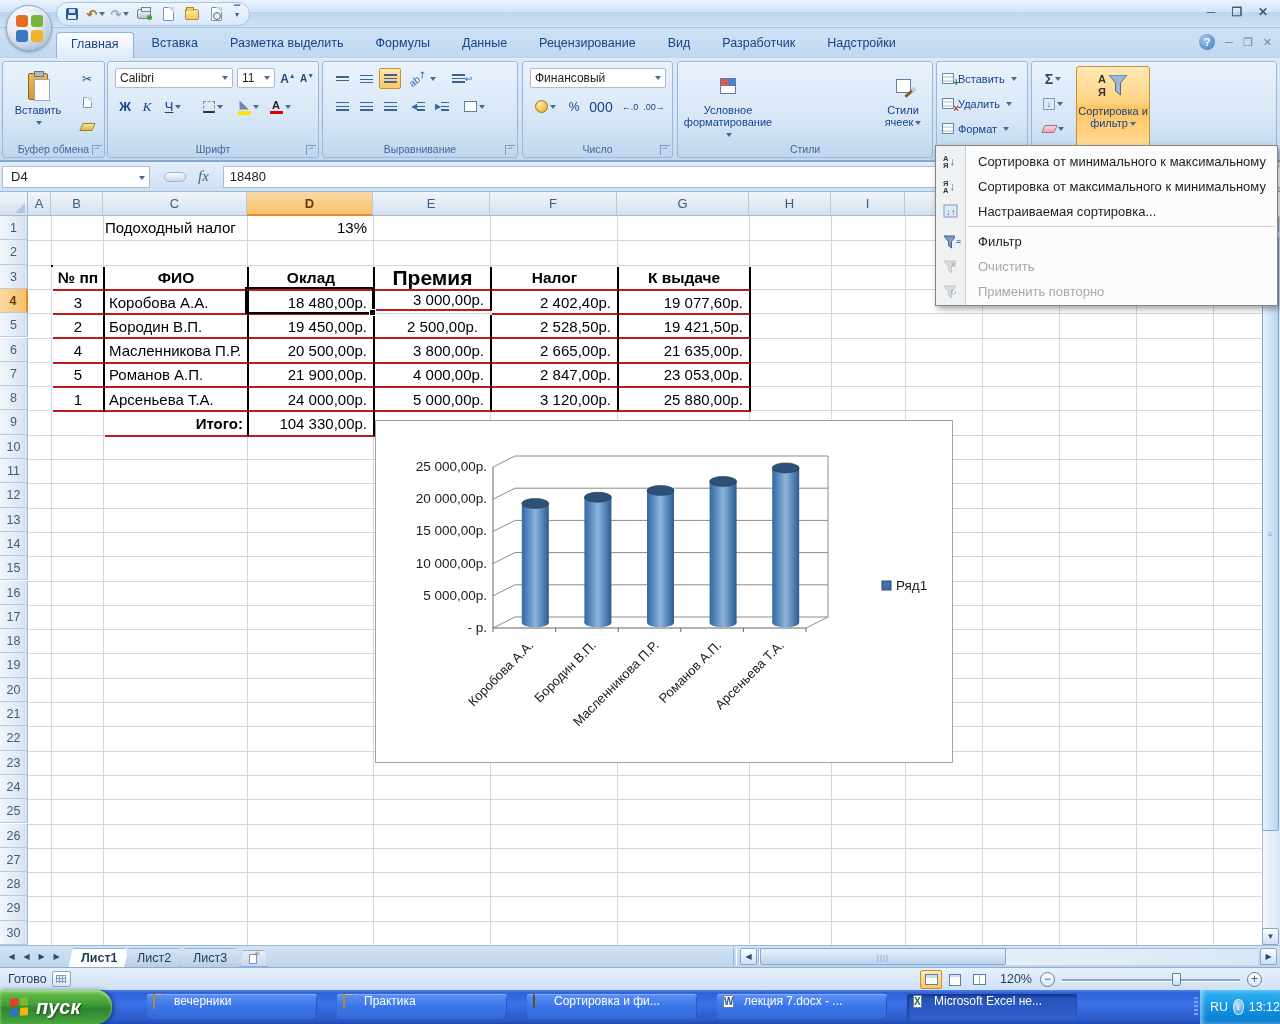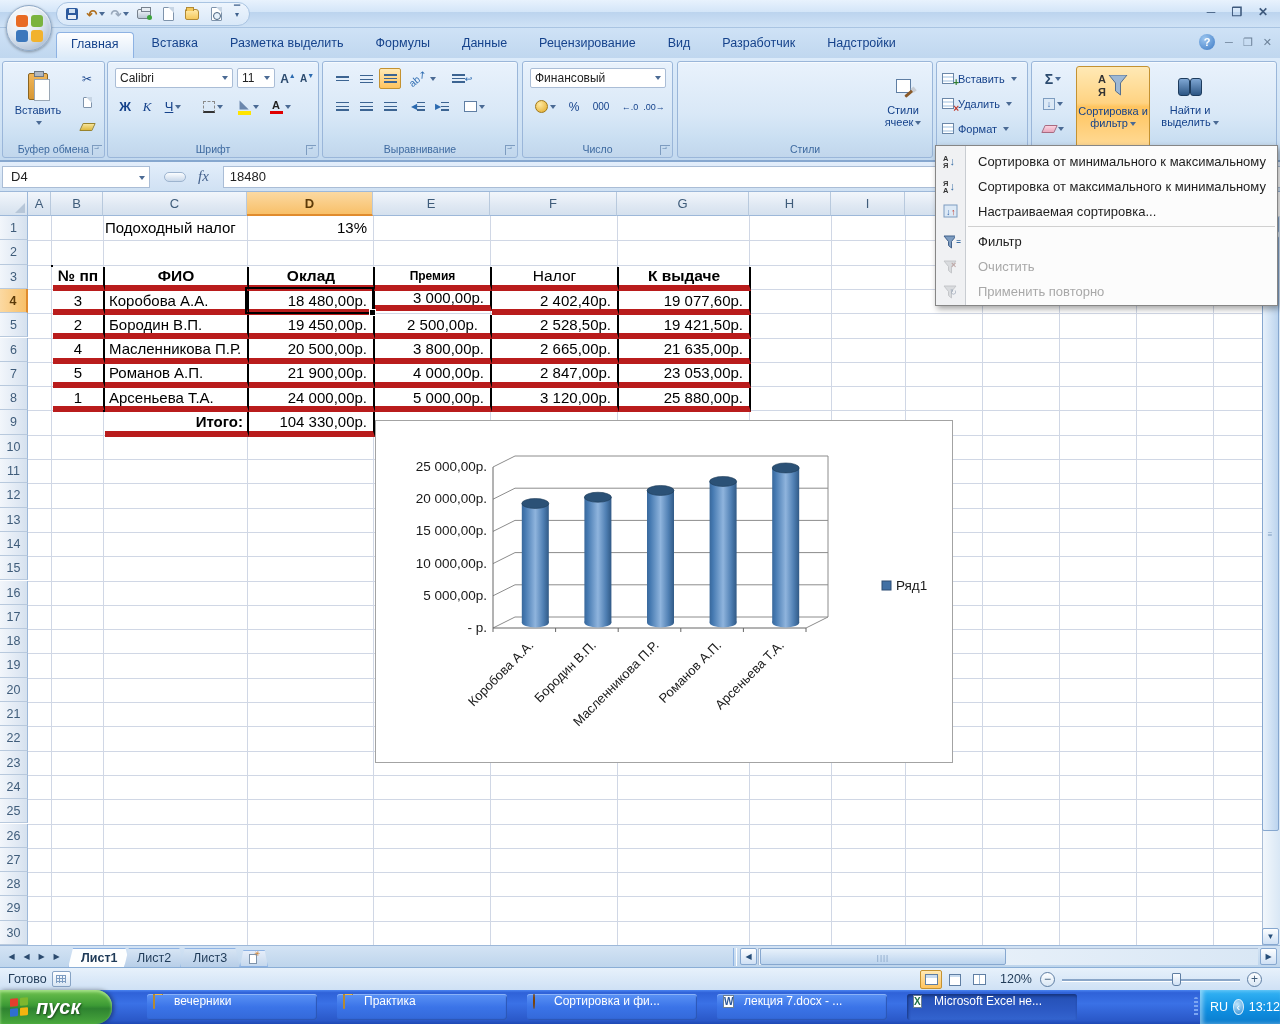--- a/index.html
+++ b/index.html
@@ -113,21 +113,21 @@
         text-align:center; font-size:13px; color:#3f5c7a; line-height:23px; }
   .ch.sel { background:linear-gradient(#fbd9a2,#f8c069); border-bottom:2px solid #e08b2d; color:#5c3a08; font-weight:bold; }
   .rh { position:absolute; left:0; width:28px; background:linear-gradient(90deg,#f2f6fb,#dfe8f3 70%,#d5e1ee); border-right:1px solid #9db8d9; border-bottom:1px solid #b8c9dd;
         text-align:center; font-size:12.5px; color:#3f5c7a; }
   .rh.sel { background:linear-gradient(90deg,#fbd9a2,#f8c069); border-right:2px solid #e08b2d; color:#5c3a08; font-weight:bold; }
   #corner { position:absolute; left:0; top:0; width:28px; height:24px; background:linear-gradient(#f2f6fb,#d5e1ee); border-right:1px solid #9db8d9; border-bottom:1px solid #9db8d9; }
   #corner:after { content:""; position:absolute; right:2px; bottom:2px; border-left:10px solid transparent; border-bottom:10px solid #b6c6d8; }
   .vl { position:absolute; width:1px; background:#d0d7e5; }
   .hl { position:absolute; height:1px; background:#d0d7e5; }
   .cellv { position:absolute; font-size:15px; color:#000; white-space:nowrap; overflow:hidden; line-height:24px; }
-  .tcell { position:absolute; background:#fff; border-right:2px solid #000; border-bottom:6px solid #b91c1c; font-size:15px; color:#000;
+  .tcell { position:absolute; background:#fff; border-right:2px solid #000; border-bottom:2px solid #b91c1c; font-size:15px; color:#000;
            white-space:nowrap; overflow:hidden; display:flex; align-items:center; }
   #seld4 { position:absolute; border:2px solid #000; z-index:5; }
   #seld4:after { content:""; position:absolute; right:-4px; bottom:-4px; width:5px; height:5px; background:#000; border:1px solid #fff; }
   
   .sbv { position:absolute; background:linear-gradient(90deg,#f2f7fc,#d9e7f5); border-left:1px solid #aabdd6; }
   .sbtn { position:absolute; background:linear-gradient(#fdfeff,#cfe0f4); border:1px solid #86a7cf; border-radius:2px; text-align:center; color:#274e79; }
   .sthumb { position:absolute; background:linear-gradient(90deg,#e7f1fb,#bcd4ee); border:1px solid #86a7cf; border-radius:2px; }
   .sthumb.h { background:linear-gradient(#e7f1fb,#bcd4ee); }
   .grip { position:absolute; left:50%; top:50%; transform:translate(-50%,-50%); color:#7d9cc0; font-size:8px; letter-spacing:1px; }
 
@@ -368,30 +368,36 @@
           <span>Финансовый</span>
           <i class="dar"></i>
         </div>
       <div class="smbtn" style="left:7px;top:34px;width:30px">
           <span class="coin"></span>
           <i class="dar"></i>
         </div>
       <div class="smbtn" style="left:40px;top:34px;width:22px">
           <span>%</span>
         </div>
-      <div class="smbtn" style="left:64px;top:34px;width:28px;font-size:10px">
+      <div class="smbtn" style="left:64px;top:34px;width:28px;font-size:14px">
           <span>000</span>
         </div>
       <div class="smbtn" style="left:96px;top:34px;width:22px;font-size:9px">←.0</div>
       <div class="smbtn" style="left:120px;top:34px;width:22px;font-size:9px">.00→</div>
       <div class="grplabel">Число</div>
       <div class="launch"></div>
     </div>
 
     <div class="grp" style="left:677px;width:256px">
+      <div class="bigbtn" style="left:4px;width:92px">
+        <div class="bicon">
+            <span class="cfico"></span>
+          </div>
+        <span>Условное форматирование</span><i class="dar"></i>
+      </div>
       <div class="bigbtn" style="left:198px;width:54px">
         <div class="bicon">
             <span class="gridico" style="background-color:#cfe3f7">
               <span class="brush"></span>
             </span>
           </div>
         <span>Стили ячеек</span><i class="dar"></i>
       </div>
       <div class="grplabel">Стили</div>
     </div>
@@ -431,26 +437,20 @@
       <div class="bigbtn hl" style="left:44px;width:74px;height:82px">
         <div class="bicon">
           <span class="sortbigico">
             <span class="az">А<br>Я</span>
             <svg width="20" height="22" viewBox="0 0 20 22" style="position:absolute;right:0;top:3px">
                 <path d="M1 0 H19 L12.5 8 V20 L7.5 16 V8 Z" fill="#9db8d4" stroke="#55708f" stroke-width="1"></path>
               </svg>
           </span>
         </div>
         <span>Сортировка и фильтр</span><i class="dar"></i>
-      </div>
-      <div class="bigbtn" style="left:122px;width:72px;height:82px">
-        <div class="bicon">
-            <span class="binoc"></span>
-          </div>
-        <span>Найти и выделить</span><i class="dar"></i>
       </div>
       <div class="grplabel"></div>
     </div>
   </div>
 
   <div id="fbar">
     <div id="namebox"><span>D4</span><i class="dar"></i></div>
     <div class="oval"></div>
     <div id="fx">fx</div>
     <div id="formula">18480</div>
@@ -544,22 +544,22 @@
       <div class="hl" style="top: 655.8px; left: 28px; width: 1234px;"></div>
       <div class="hl" style="top: 680.1px; left: 28px; width: 1234px;"></div>
       <div class="hl" style="top: 704.4px; left: 28px; width: 1234px;"></div>
       <div class="hl" style="top: 728.7px; left: 28px; width: 1234px;"></div>
       <div class="cellv" style="left: 105px; width: 140px; top: 24px; height: 24.3px;">Подоходный налог</div>
       <div class="cellv" style="left: 249px; width: 122px; top: 24px; height: 24.3px; text-align: right; padding-right: 4px;">13%</div>
       <div style="position: absolute; left: 51px; top: 72.6px; border-left: 2px solid rgb(0, 0, 0); border-top: 2px solid rgb(0, 0, 0); z-index: 2;">
         <div class="tcell" style="left: 0px; top: 0px; width: 52px; height: 24.3px; font-weight: bold; justify-content: center; font-size: 15.5px;">№ пп</div>
         <div class="tcell" style="left: 52px; top: 0px; width: 144px; height: 24.3px; font-weight: bold; justify-content: center; font-size: 15.5px;">ФИО</div>
         <div class="tcell" style="left: 196px; top: 0px; width: 126px; height: 24.3px; font-weight: bold; justify-content: center; font-size: 15.5px;">Оклад</div>
-        <div class="tcell" style="left: 322px; top: 0px; width: 117px; height: 24.3px; font-weight: bold; justify-content: center; font-size: 12px;">Премия</div>
-        <div class="tcell" style="left: 439px; top: 0px; width: 127px; height: 24.3px; font-weight: normal; justify-content: center; font-size: 15.5px;">Налог</div>
+        <div class="tcell" style="left: 322px; top: 0px; width: 117px; height: 24.3px; font-weight: bold; justify-content: center; font-size: 21px;">Премия</div>
+        <div class="tcell" style="left: 439px; top: 0px; width: 127px; height: 24.3px; font-weight: bold; justify-content: center; font-size: 15.5px;">Налог</div>
         <div class="tcell" style="left: 566px; top: 0px; width: 132px; height: 24.3px; font-weight: bold; justify-content: center; font-size: 15.5px;">К выдаче</div>
         <div class="tcell" style="left: 0px; top: 24.3px; width: 52px; height: 24.3px; justify-content: center;">3</div>
         <div class="tcell" style="left: 52px; top: 24.3px; width: 144px; height: 24.3px; padding-left: 4px;">Коробова А.А.</div>
         <div class="tcell" style="left: 196px; top: 24.3px; width: 126px; height: 24.3px; justify-content: flex-end; padding-right: 6px;">18 480,00р.</div>
         <div class="tcell" style="left: 322px; top: 24.3px; width: 117px; height: 20px; justify-content: flex-end; padding-right: 6px;">3 000,00р.</div>
         <div class="tcell" style="left: 439px; top: 24.3px; width: 127px; height: 24.3px; justify-content: flex-end; padding-right: 6px;">2 402,40р.</div>
         <div class="tcell" style="left: 566px; top: 24.3px; width: 132px; height: 24.3px; justify-content: flex-end; padding-right: 6px;">19 077,60р.</div>
         <div class="tcell" style="left: 0px; top: 48.6px; width: 52px; height: 24.3px; justify-content: center;">2</div>
         <div class="tcell" style="left: 52px; top: 48.6px; width: 144px; height: 24.3px; padding-left: 4px;">Бородин В.П.</div>
         <div class="tcell" style="left: 196px; top: 48.6px; width: 126px; height: 24.3px; justify-content: flex-end; padding-right: 6px;">19 450,00р.</div>

